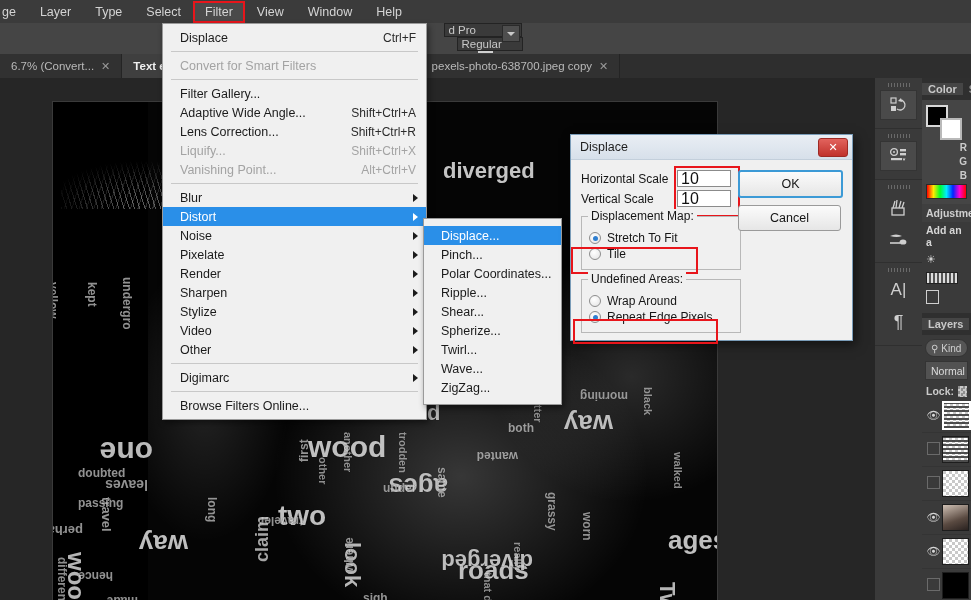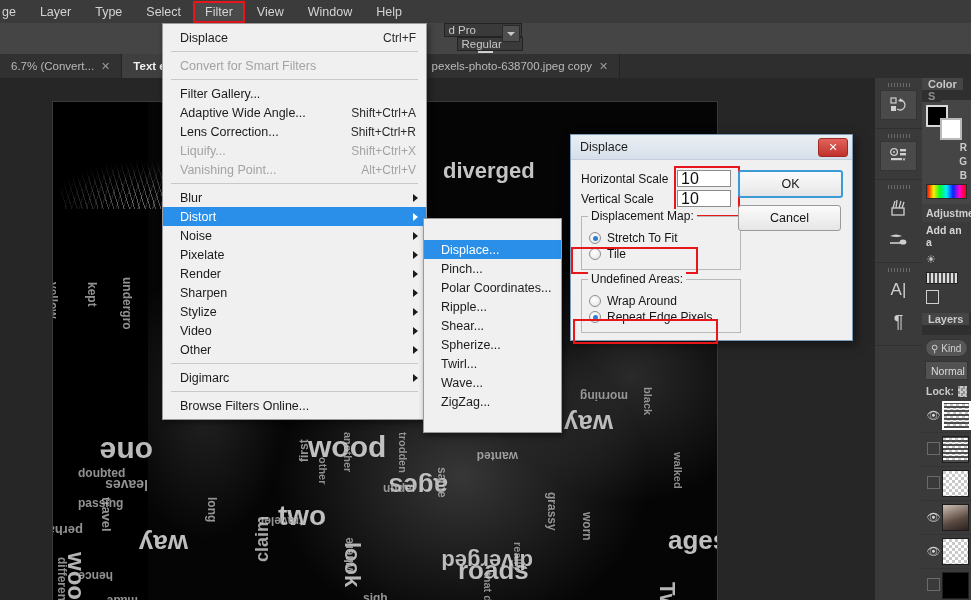--- a/index.html
+++ b/index.html
@@ -125,21 +125,21 @@
     display:flex;align-items:center;justify-content:center;color:#cfcfcf;font-size:15px;
     box-sizing:border-box;
   }
   .rail-btn.plain{background:transparent;border:none;}
 
   
   .panels{
     position:absolute;left:922px;top:78px;width:49px;height:522px;background:#3a3a3a;
   }
   .panel-tabrow{
-    display:flex;align-items:flex-start;height:22px;background:#2f2f2f;flex-direction:column;
+    display:flex;align-items:center;height:22px;background:#2f2f2f;
   }
   .panel-tab{
     padding:0 6px;display:flex;align-items:center;font-size:11px;font-weight:bold;
     color:#c9c9c9;background:#454545;white-space:nowrap;
   }
   .panel-tab.dim{background:#2f2f2f;color:#8e8e8e;}
   .panel-body{background:#454545;padding:5px 4px;}
   .color-swatches{position:relative;width:42px;height:34px;margin-bottom:3px;}
   .sw-fg{position:absolute;left:0;top:0;width:22px;height:22px;background:#000;border:2px solid #d8d8d8;box-sizing:border-box;}
   .sw-bg{position:absolute;left:14px;top:13px;width:22px;height:22px;background:#fff;border:2px solid #b9b9b9;box-sizing:border-box;}
@@ -197,21 +197,21 @@
     position:absolute;right:8px;top:50%;margin-top:-4px;
     width:0;height:0;border-top:4px solid transparent;border-bottom:4px solid transparent;
     border-left:5px solid #1b1b1b;
   }
   .mi-sep{height:1px;background:#c8c8c8;margin:4px 8px;}
 
   
   .submenu{
     position:absolute;left:423px;top:218px;width:137px;
     background:#f0f0f0;border:1px solid #9a9a9a;
-    box-shadow:2px 3px 6px rgba(0,0,0,.45);padding:21px 0;z-index:45;
+    box-shadow:2px 3px 6px rgba(0,0,0,.45);padding:7px 0;z-index:45;
   }
   .submenu .mi{padding-left:17px;}
 
   
   .dialog{
     position:absolute;left:570px;top:134px;width:281px;height:205px;
     background:#f0f0f0;border:1px solid #7a9cb8;z-index:60;
     box-shadow:3px 4px 10px rgba(0,0,0,.5);
   }
   .dlg-title{

